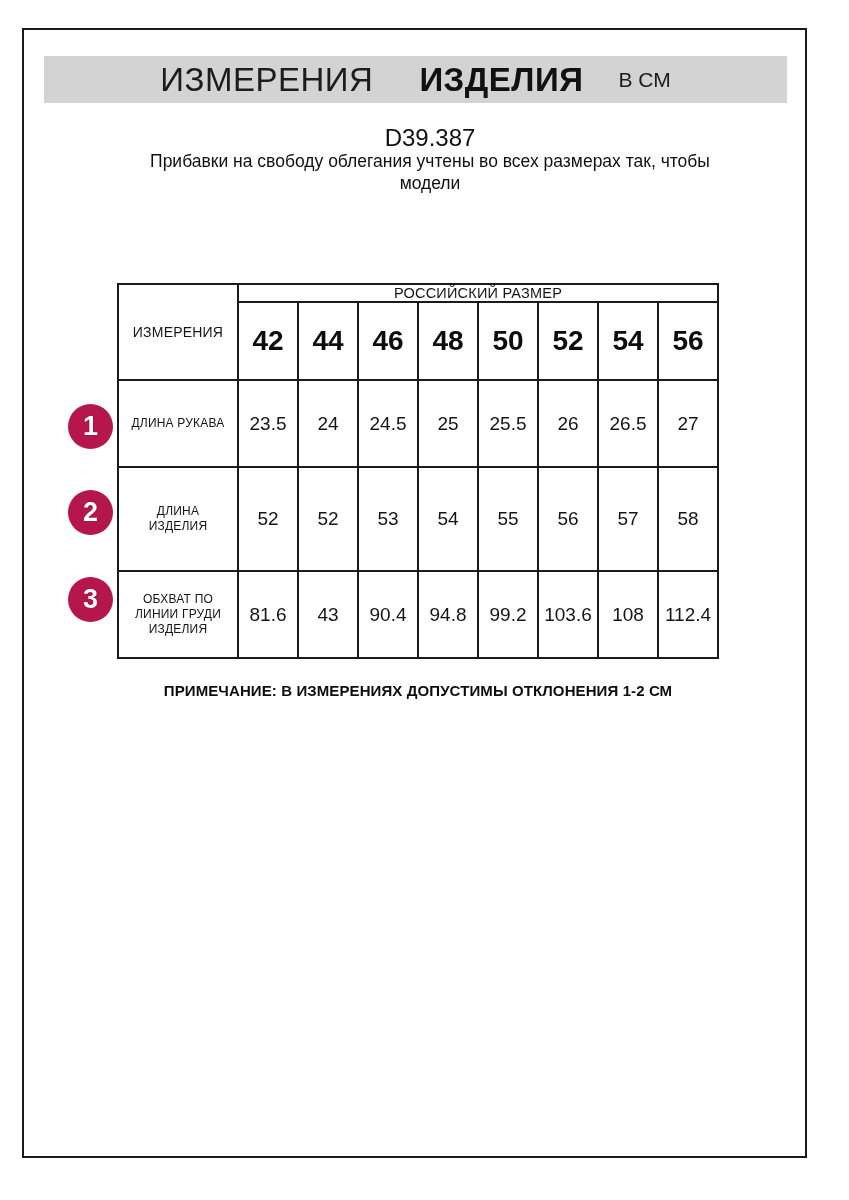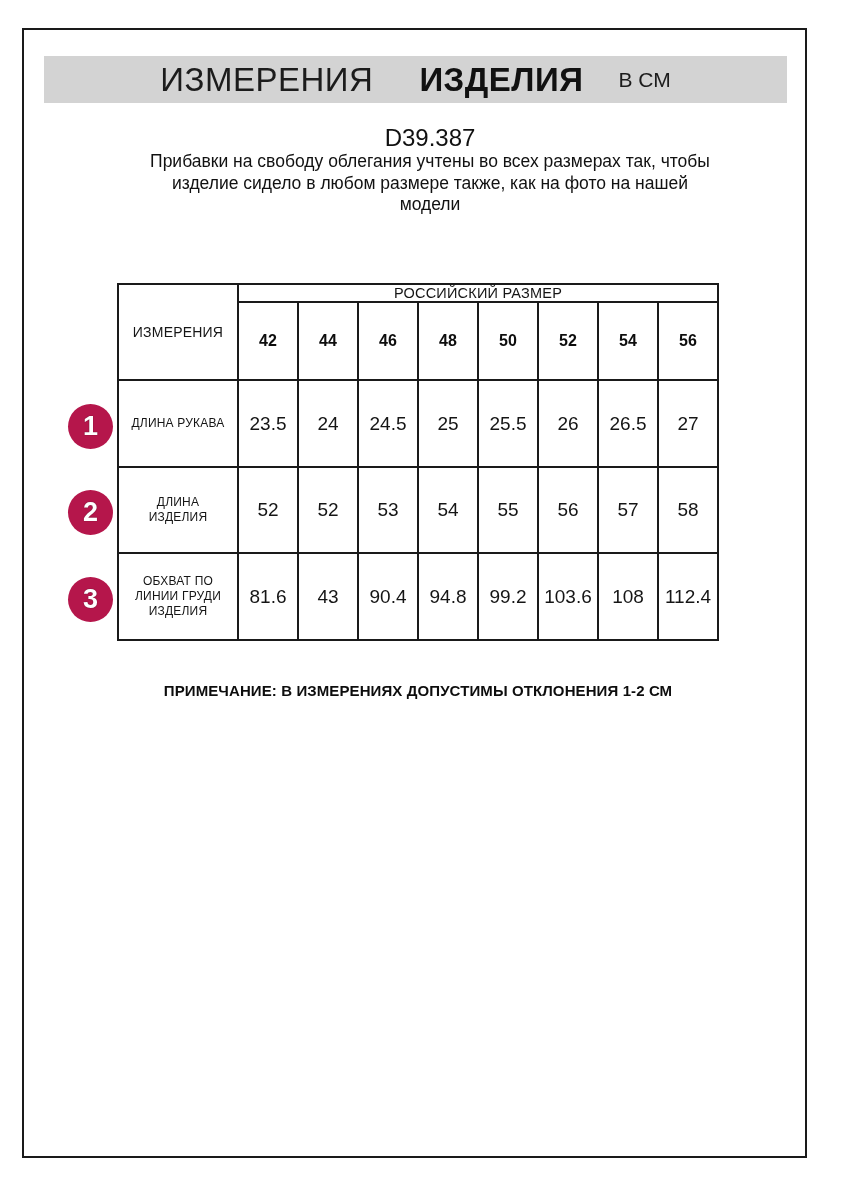--- a/index.html
+++ b/index.html
@@ -86,26 +86,26 @@
     letter-spacing: 0.2px;
   }
   .group-header-cell {
     height: 14px;
     font-size: 14.5px;
     font-weight: 400;
     letter-spacing: 0.2px;
   }
   .size-header-row td { height: 78px; }
   .size-cell {
-    font-size: 16px;
+    font-size: 28px;
     font-weight: 700;
     color: #0d0d0d;
   }
   .data-row-1 td { height: 87px; }
-  .data-row-2 td { height: 86px; }
+  .data-row-2 td { height: 104px; }
   .data-row-3 td { height: 87px; }
   .row-label-cell {
     font-size: 12px;
     font-weight: 400;
     letter-spacing: 0.2px;
     line-height: 15px;
     border-radius: 26px;
   }
   .row-label-line { display: block; white-space: nowrap; }
   .value-cell { font-size: 19px; font-weight: 400; }
@@ -146,21 +146,20 @@
 <div class="title-band">
   <span class="title-main">ИЗМЕРЕНИЯ</span>
   <span class="title-emphasis">ИЗДЕЛИЯ</span>
   <span class="title-unit">В СМ</span>
 </div>
 
 <div class="article-code">D39.387</div>
 
 <div class="description">
   <div>Прибавки на свободу облегания учтены во всех размерах так, чтобы</div>
-  <div>изделие сидело в любом размере также, как на фото на нашей</div>
   <div>модели</div>
 </div>
 
 <table class="size-table">
   <tbody>
       <tr>
     <td class="col-label corner-cell" rowspan="2">ИЗМЕРЕНИЯ</td>
     <td class="group-header-cell" colspan="8">РОССИЙСКИЙ РАЗМЕР</td>
   </tr>
   <tr class="size-header-row">

